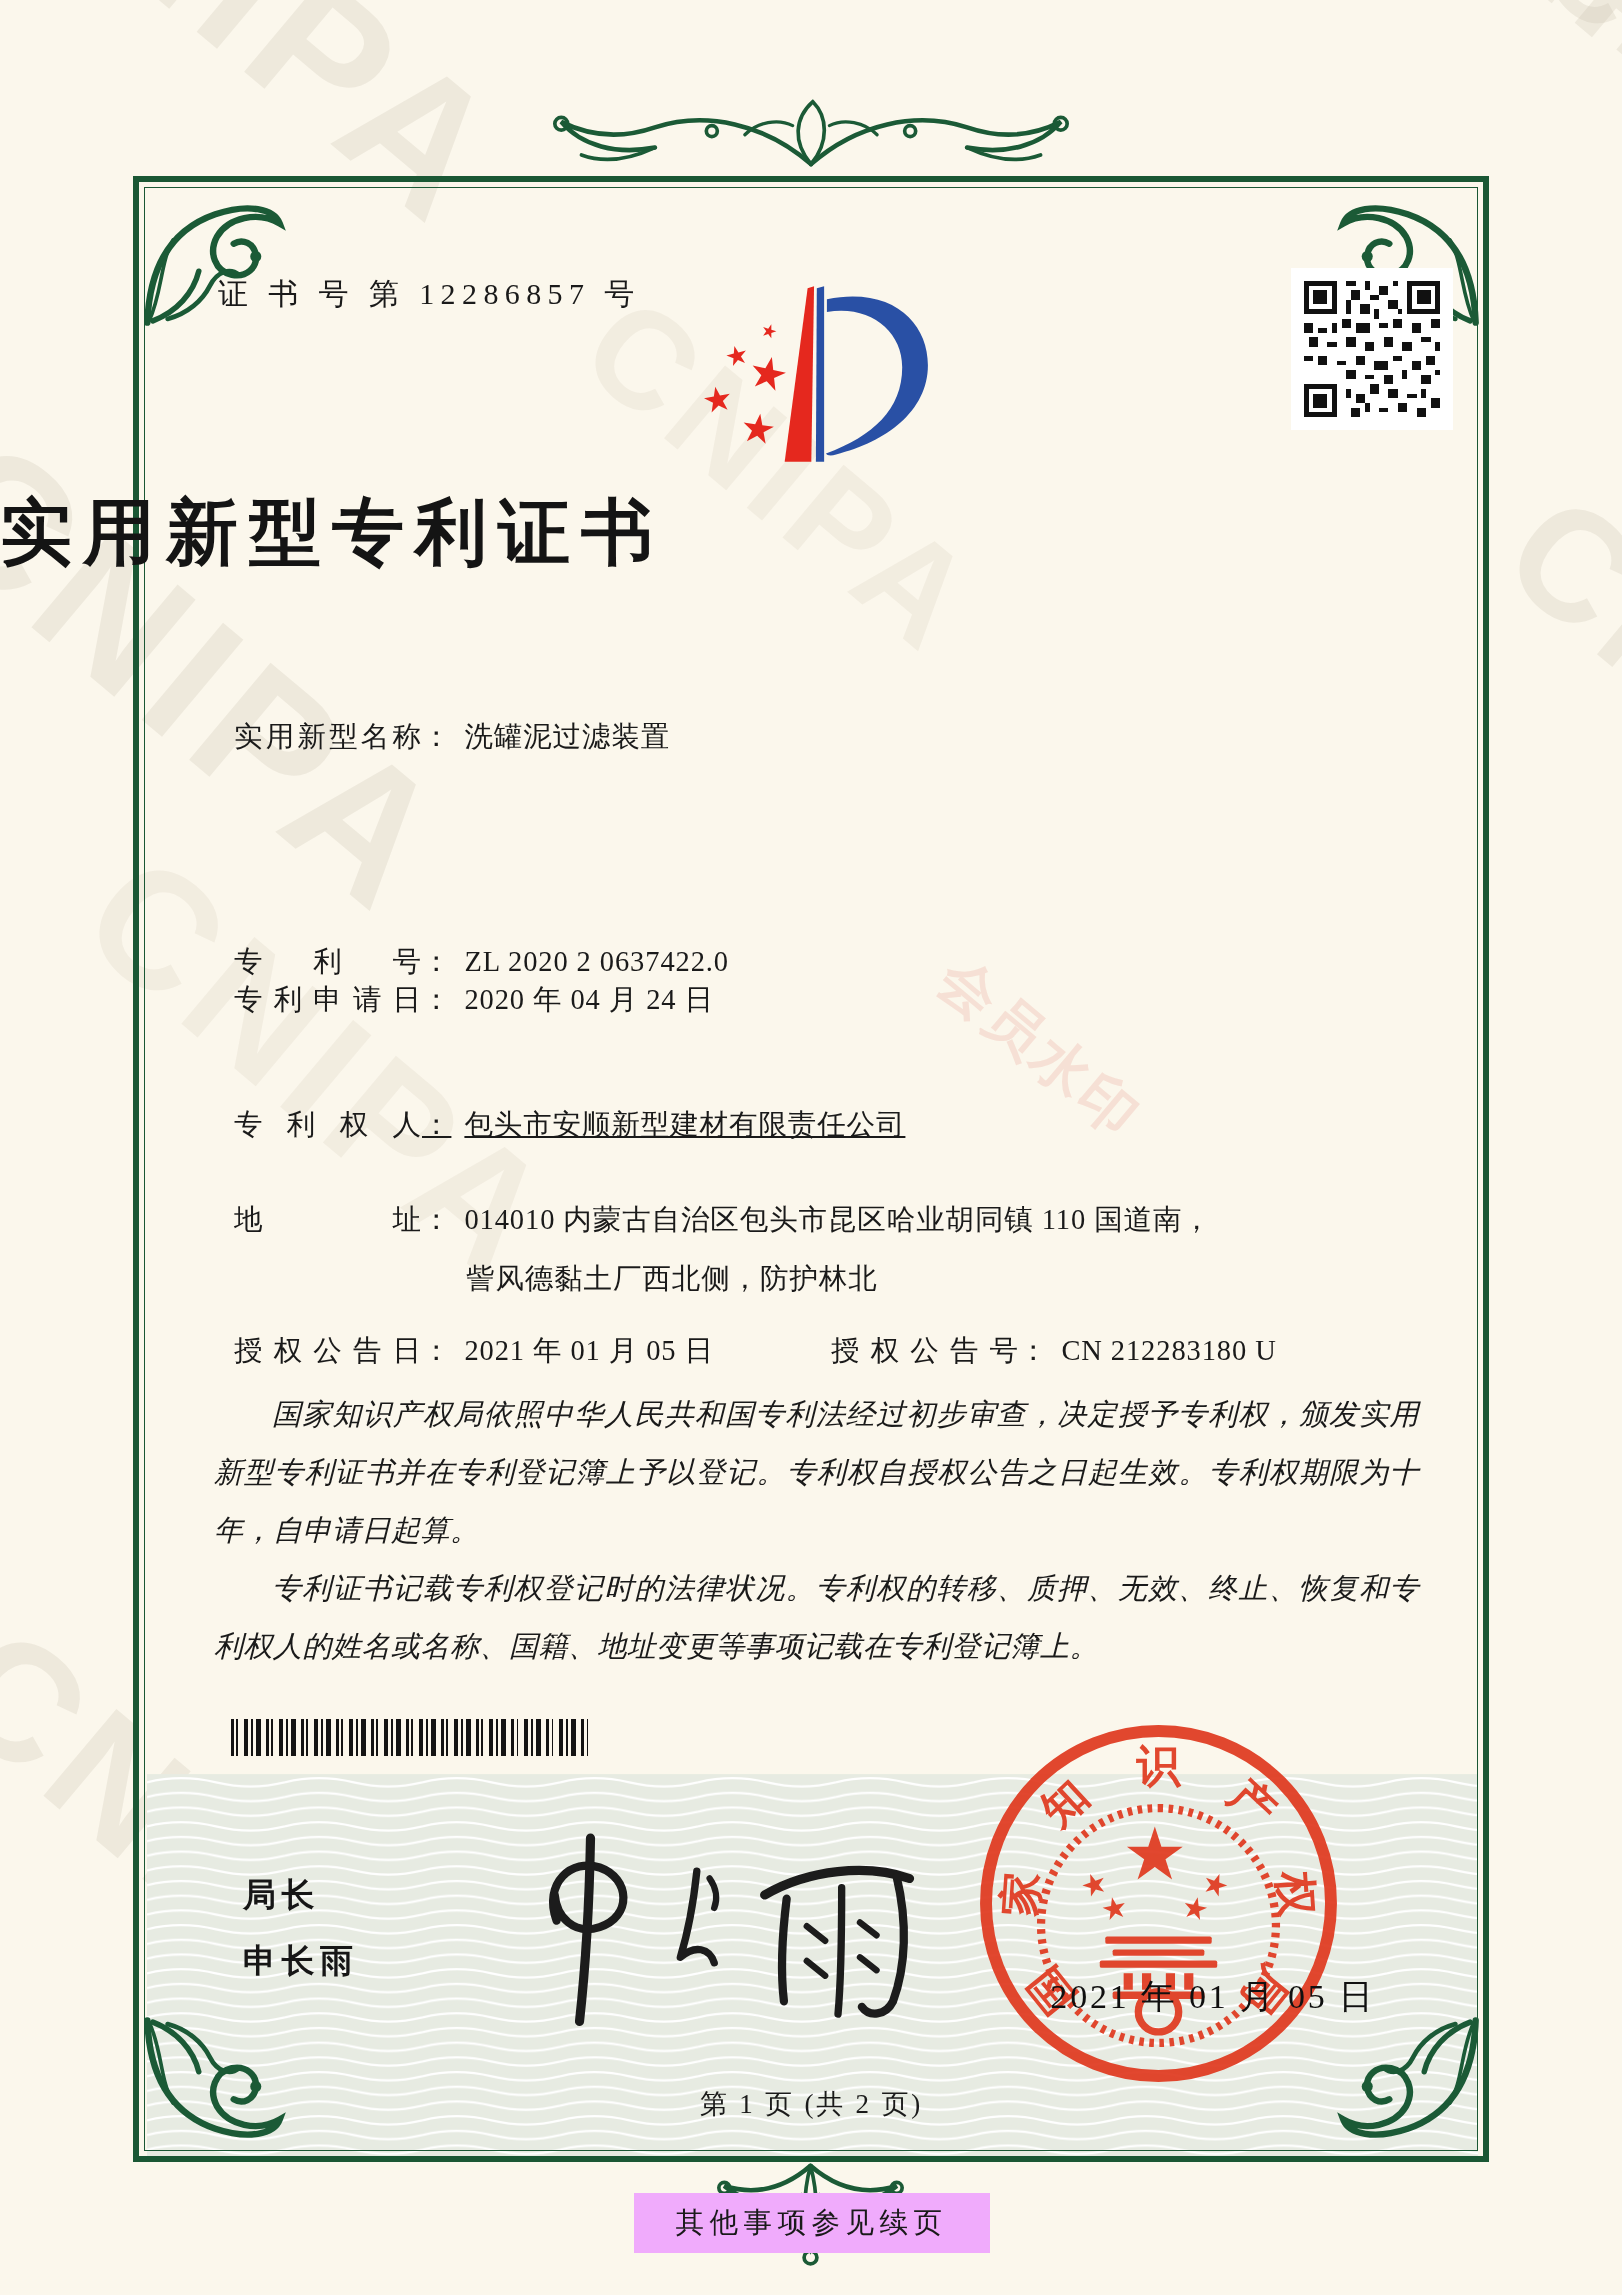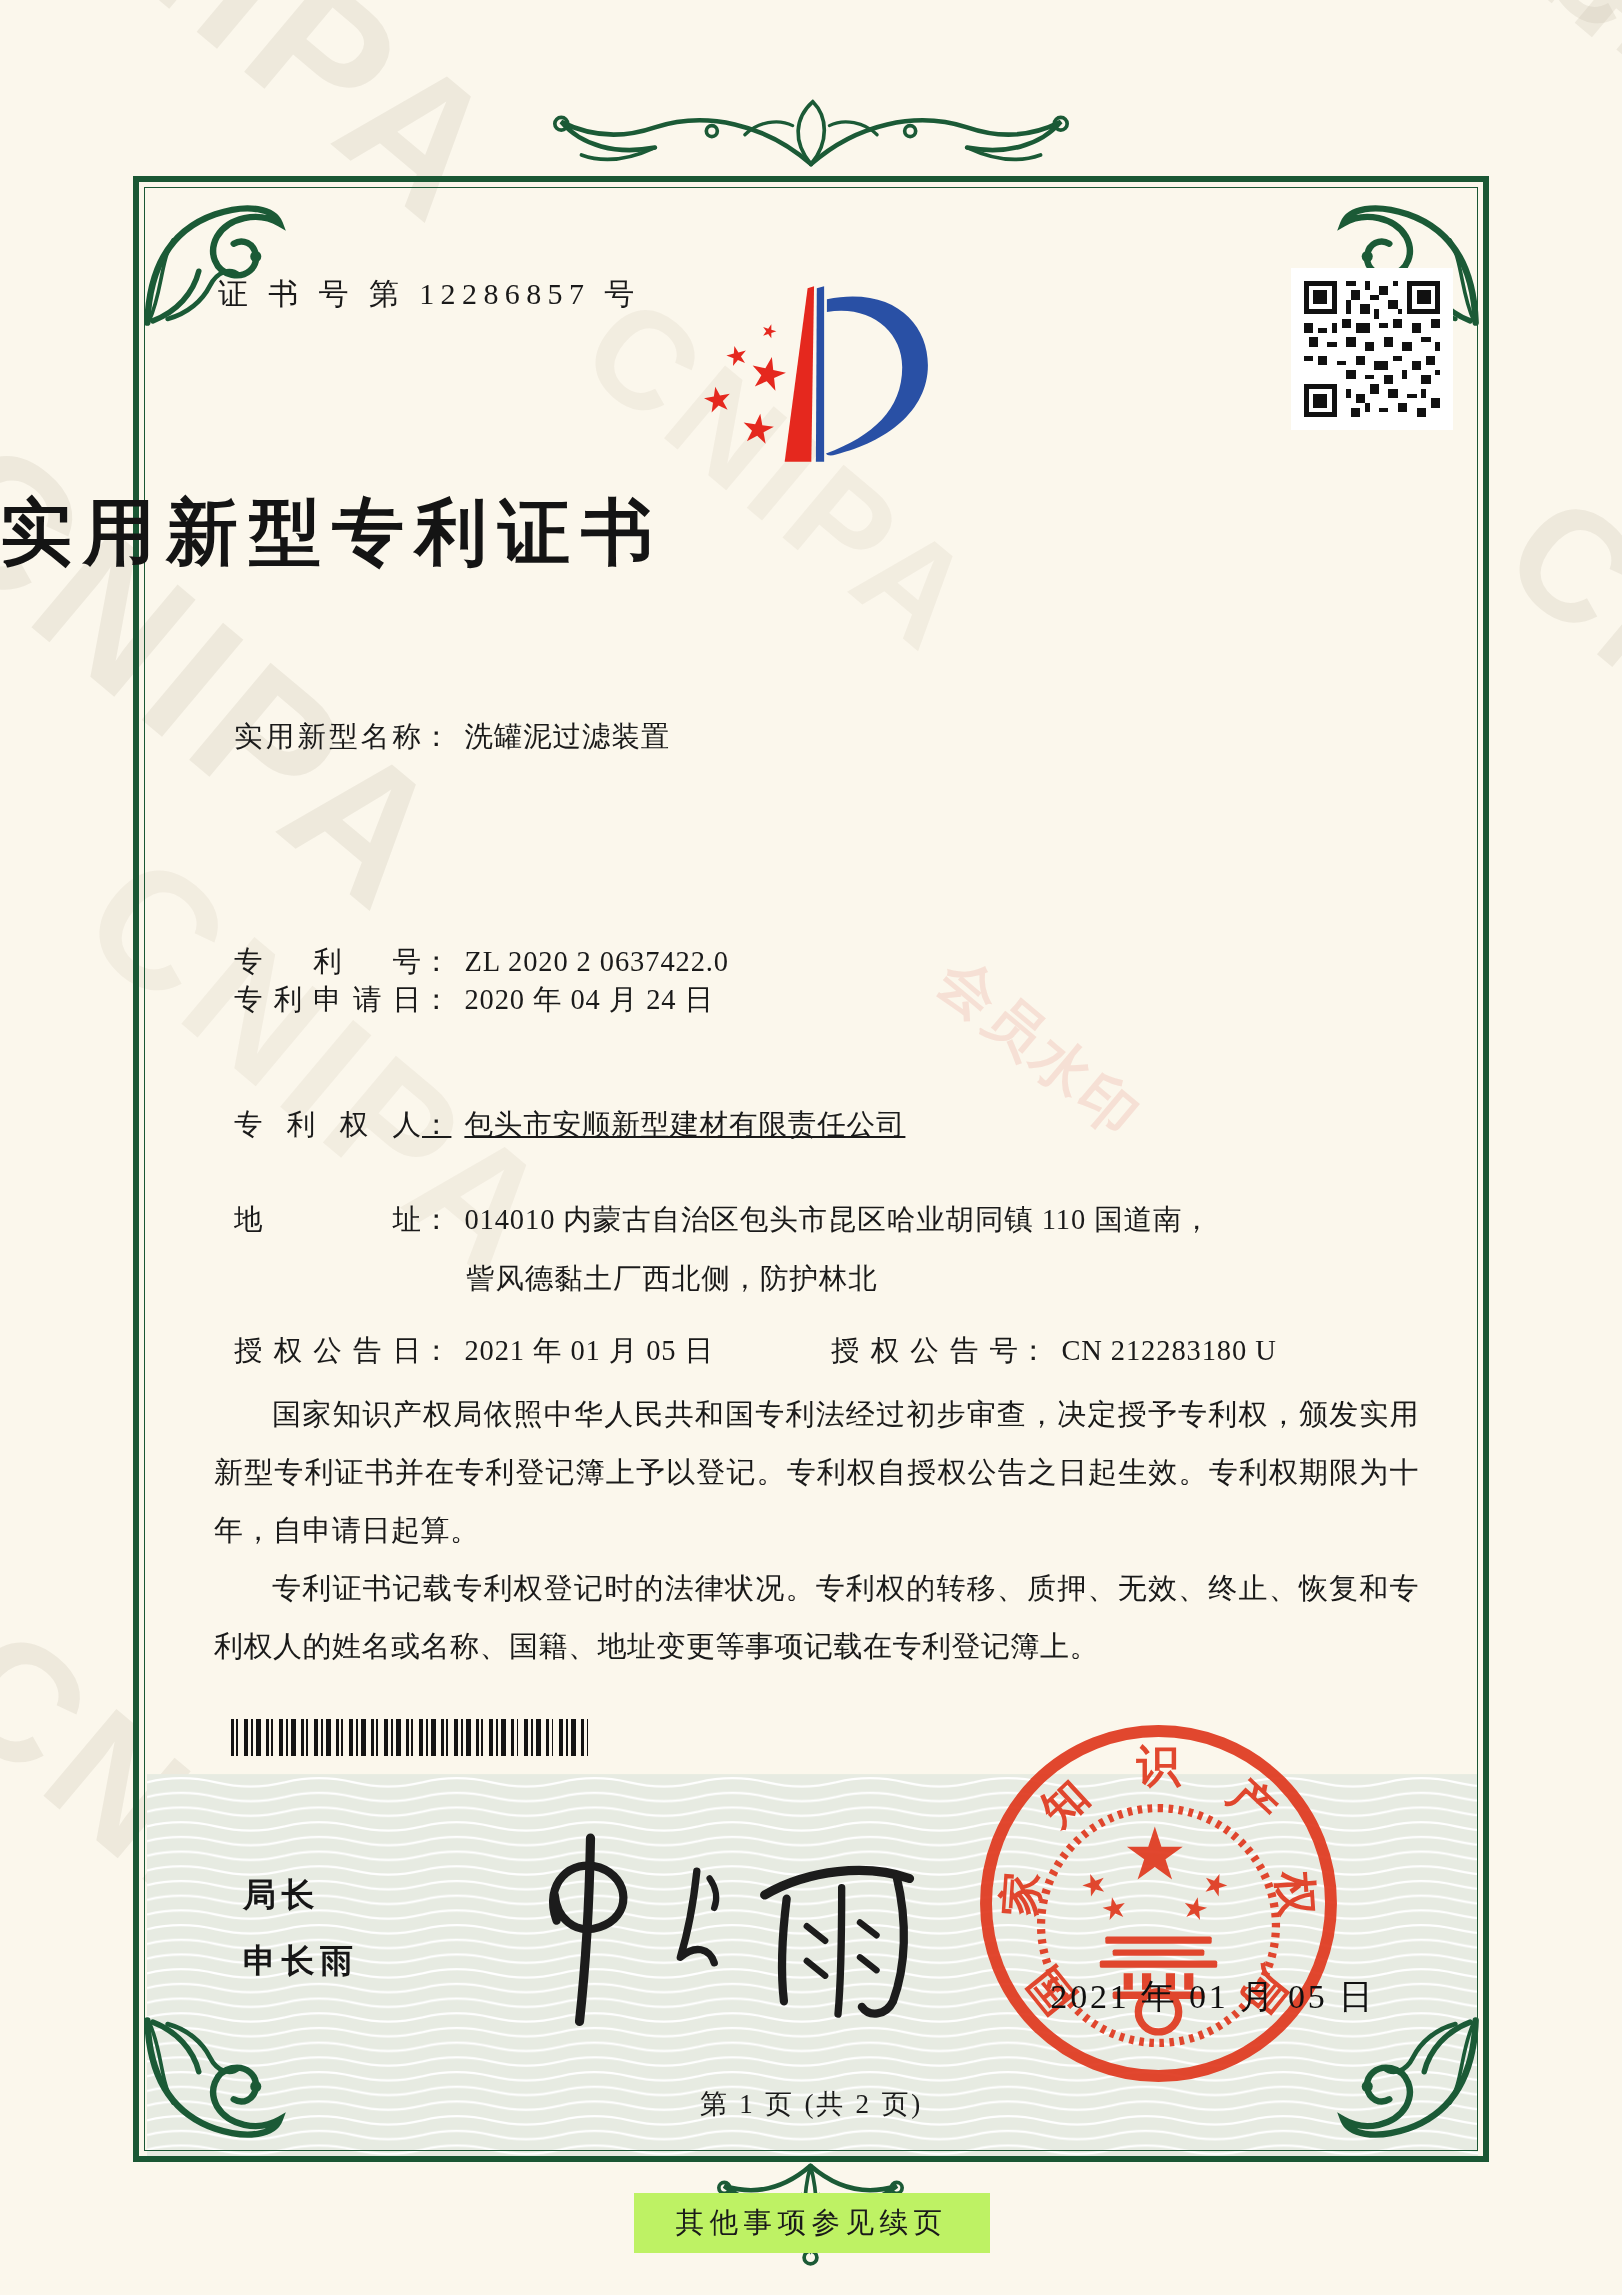--- a/index.html
+++ b/index.html
@@ -19,33 +19,33 @@
   .waveband{position:absolute;left:147px;top:1774px;width:1331px;height:386px;}
   
   .certno{position:absolute;left:218px;top:274px;font-size:30px;letter-spacing:6.4px;}
   .title{position:absolute;left:0;width:1623px;top:485px;
          font-size:72px;font-weight:700;letter-spacing:11px;color:#141414;}
   .frow{position:absolute;left:234px;font-size:28.5px;letter-spacing:0.9px;white-space:nowrap;}
   .flabel{display:inline-block;width:188px;text-align:justify;text-align-last:justify;vertical-align:bottom;}
   .fval{margin-left:13px;}
   .addr2{position:absolute;left:466px;font-size:28.5px;letter-spacing:0.9px;}
   .bodytext{position:absolute;left:214px;top:1385px;width:1205px;font-size:29px;
-            line-height:58px;text-align:justify;letter-spacing:0.5px;}
+            line-height:58px;text-align:justify;letter-spacing:0.5px;font-style:italic;}
   .bodytext p{margin:0;text-indent:2em;}
   .barcode{position:absolute;left:231px;top:1719px;width:362px;height:37px;
     background:
       repeating-linear-gradient(90deg,#141414 0 2.8px,rgba(0,0,0,0) 2.8px 5.5px,#141414 5.5px 7.3px,rgba(0,0,0,0) 7.3px 13px,
       #141414 13px 17.4px,rgba(0,0,0,0) 17.4px 20px,#141414 20px 22px,rgba(0,0,0,0) 22px 25px,
       #141414 25px 30px,rgba(0,0,0,0) 30px 35px);}
   .signer{position:absolute;left:243px;font-family:"Liberation Sans","DejaVu Sans",sans-serif;
           font-weight:600;font-size:33px;letter-spacing:5.5px;color:#161616;}
   .sealdate{position:absolute;left:997px;top:1974px;width:432px;text-align:center;
             font-size:34px;letter-spacing:2.8px;color:#101010;}
   .pagefoot{position:absolute;left:0;width:1623px;top:2086px;text-align:center;font-size:27px;letter-spacing:2.8px;}
-  .notebox{position:absolute;left:50%;transform:translateX(-50%);top:2193px;background:#bef264;
+  .notebox{position:absolute;left:50%;transform:translateX(-50%);top:2193px;background:#f0abfc;
            padding:11px 42px;font-size:28.5px;letter-spacing:5.5px;}
   .qrbox{position:absolute;left:1291px;top:268px;width:162px;height:162px;background:#ffffff;}
   .qrbox svg{position:absolute;left:13px;top:13px;}
 </style>
 </head>
 <body>
 <div id="page">
 
 <div class="wm" style="left:-64px;top:-119px;font-size:184px;">CNIPA</div>
 <div class="wm" style="left:1313px;top:-138px;font-size:156px;">CNIPA</div>

